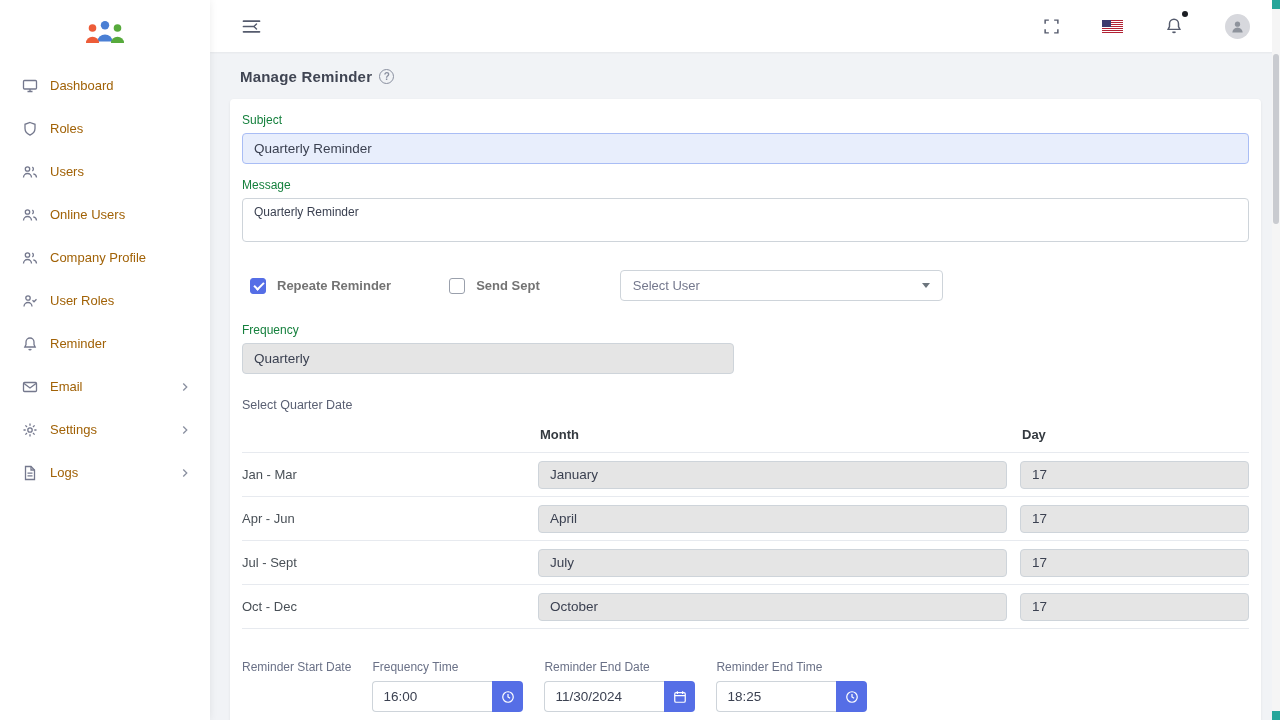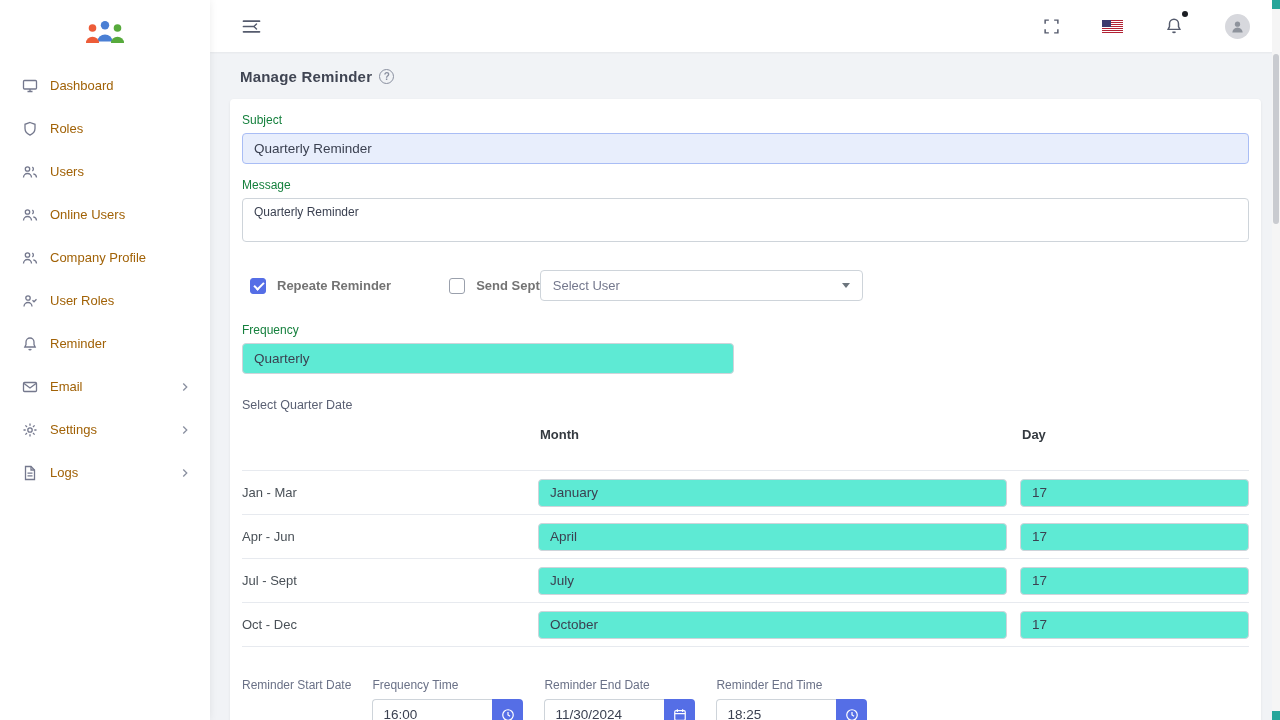--- a/index.html
+++ b/index.html
@@ -26,40 +26,40 @@
   .avatar { width:25px; height:25px; border-radius:50%; background:#d7d8dd; display:flex; align-items:center; justify-content:center; }
 
   .content { flex:1; padding:10px 19px 0 20px; overflow:hidden; }
   .page-title-row { display:flex; align-items:center; gap:7px; padding:6px 10px 14px 10px; }
   .page-title { font-size:15px; font-weight:700; color:#404553; letter-spacing:.2px; }
   .help-circle { width:15px; height:15px; border:1px solid #8a90a0; border-radius:50%; color:#8a90a0; font-size:10px; display:inline-flex; align-items:center; justify-content:center; font-weight:700; }
 
   
   .card { background:#fff; border-radius:4px; box-shadow:0 1px 3px rgba(0,0,0,.07); padding:14px 12px 17px 12px; }
   .f-label { display:block; font-size:12px; color:#15803d; margin-bottom:6px; }
-  .input { width:100%; height:31px; border:1px solid #ced4da; border-radius:4px; padding:0 11px; font-size:13.5px; color:#3b4151; font-family:inherit; background:#5eead4; outline:none; }
+  .input { width:100%; height:31px; border:1px solid #ced4da; border-radius:4px; padding:0 11px; font-size:13.5px; color:#3b4151; font-family:inherit; background:#e5e5e5; outline:none; }
   .subject-input { background:#e8eefc; border-color:#a9bdf5; }
   .textarea { width:100%; height:44px; border:1px solid #ced4da; border-radius:4px; padding:6px 11px; font-size:12px; color:#3b4151; font-family:inherit; resize:none; outline:none; }
   .mt14 { margin-top:14px; } .mt22 { margin-top:22px; }
 
   .check-row { display:flex; align-items:center; margin-top:24px; padding-left:8px; }
   .check-group { display:flex; align-items:center; gap:11px; cursor:pointer; font-size:13px; color:#737373; font-weight:600; }
   .check-group + .check-group { margin-left:58px; }
   .checkbox { width:16px; height:16px; border:1px solid #9aa0ac; border-radius:3px; background:#fff; position:relative; display:inline-block; }
   .checkbox.checked { background:#556ee6; border-color:#556ee6; }
   .checkbox.checked::after { content:""; position:absolute; left:5px; top:1.5px; width:4px; height:8px; border:solid #fff; border-width:0 2px 2px 0; transform:rotate(45deg); }
-  .select { width:323px; height:31px; border:1px solid #ced4da; border-radius:4px; display:flex; align-items:center; justify-content:space-between; padding:0 12px; cursor:pointer; }
+  .select { width:323px; height:31px; border:1px solid #ced4da; border-radius:4px; margin-left:80px; display:flex; align-items:center; justify-content:space-between; padding:0 12px; cursor:pointer; }
   .select-text { font-size:13px; color:#74788d; }
   .caret { width:0; height:0; border-left:4px solid transparent; border-right:4px solid transparent; border-top:5px solid #6c757d; }
 
   .freq-input { width:492px; }
 
   .q-label { font-size:12.5px; color:#5a6073; margin-top:24px; padding-left:0; }
   .qgrid { display:grid; grid-template-columns:296px 1fr 229px; align-items:center; }
-  .qhead { margin-top:9px; padding:6px 0 28px 0; border-bottom:1px solid #e7eaef; }
+  .qhead { margin-top:9px; padding:6px 0 10px 0; border-bottom:1px solid #e7eaef; }
   .qhead-cell { font-size:13px; font-weight:700; color:#343a40; padding-left:2px; }
   .qrow { height:44px; border-bottom:1px solid #e7eaef; }
   .q-quarter { font-size:13px; color:#495057; }
   .q-month-cell { padding-right:13px; }
   .q-input { height:28px; font-size:13.5px; }
 
   .dates-row { display:flex; gap:21px; margin-top:31px; }
   .dt-label { font-size:12px; color:#6a7187; margin-bottom:7px; }
   .dt-input { display:flex; }
   .dt-input input { width:120px; height:31px; border:1px solid #ced4da; border-right:none; border-radius:4px 0 0 4px; padding:0 10px; font-size:13.5px; color:#3b4151; font-family:inherit; outline:none; }

